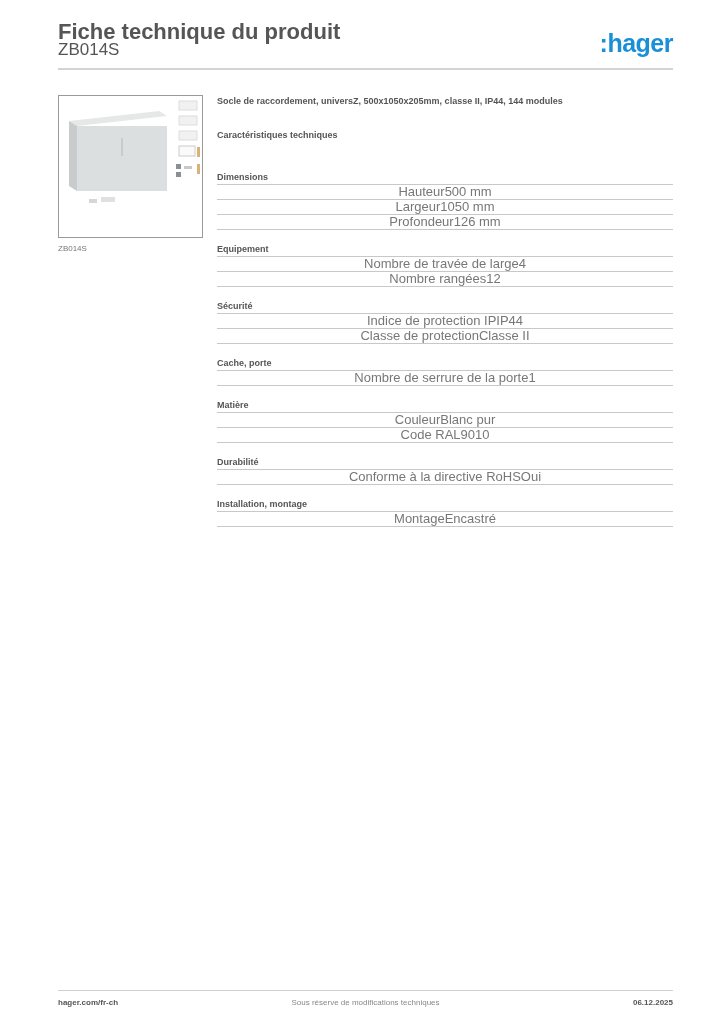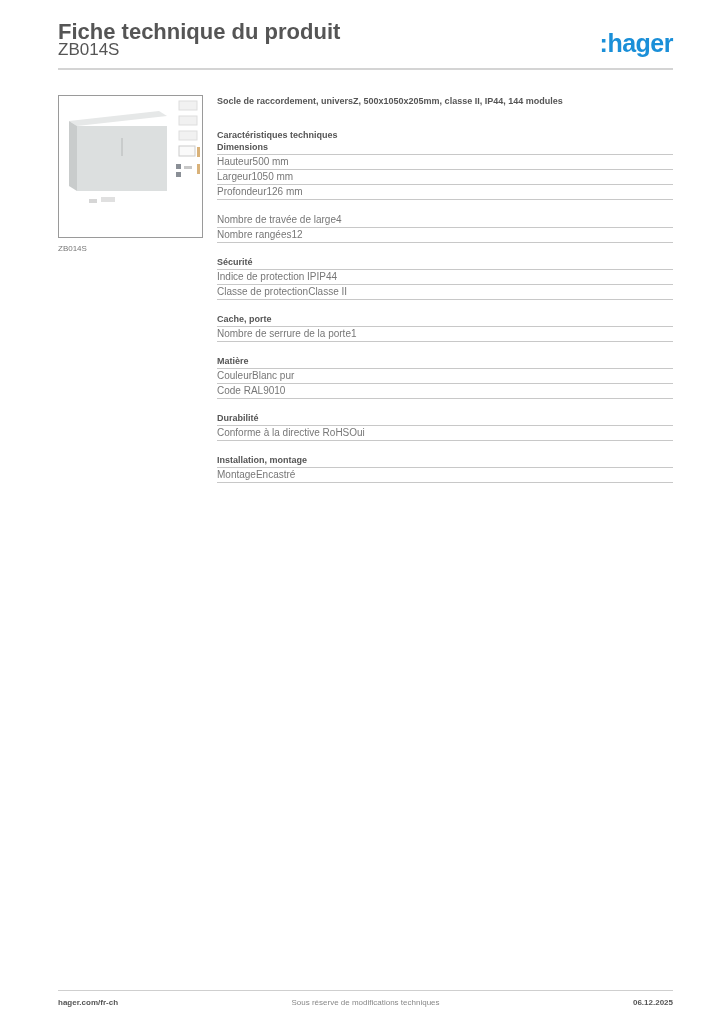--- a/index.html
+++ b/index.html
@@ -14,23 +14,23 @@
     .header-rule { position: absolute; left: 58px; top: 68px; width: 615px; height: 2px; background: #d4d4d4; }
 
     .image-box { position: absolute; left: 58px; top: 95px; width: 145px; height: 143px; border: 1px solid #9a9a9a; box-sizing: border-box; background: #fff; }
     .image-caption { position: absolute; left: 58px; top: 244px; font-size: 8px; color: #777; }
 
     .main { position: absolute; left: 217px; top: 95px; width: 456px; }
     .product-desc { font-size: 9px; font-weight: bold; color: #555; line-height: 12px; height: 12px; white-space: nowrap; }
     .section-title { font-size: 9px; font-weight: bold; color: #555; }
     .spec-heading { margin-top: 22px; line-height: 12px; }
     .group { margin-top: 13px; }
-    .group:first-of-type { margin-top: 0; }
+    .group:first-of-type { margin-top: 30px; }
     .group-title { font-size: 9px; font-weight: bold; color: #555; line-height: 13px; border-bottom: 1px solid #c8c8c8; }
-    .row { display: flex; justify-content: flex-start; font-size: 10px; color: #777; line-height: 14px; border-bottom: 1px solid #c8c8c8; }
+    .row { display: flex; justify-content: center; font-size: 13px; color: #777; line-height: 14px; border-bottom: 1px solid #c8c8c8; }
     .footer-rule { position: absolute; left: 58px; top: 990px; width: 615px; height: 1px; background: #cfcfcf; }
     .footer { position: absolute; left: 58px; top: 998px; width: 615px; font-size: 8px; }
     .footer-left { position: absolute; left: 0; font-weight: bold; color: #555; }
     .footer-center { position: absolute; left: 0; right: 0; text-align: center; color: #888; }
     .footer-right { position: absolute; right: 0; font-weight: bold; color: #555; }
   </style>
 </head>
 <body>
 
 <div class="header">
@@ -74,20 +74,21 @@
         <div class="row">
           <span>Largeur</span>
           <span>1050 mm</span>
         </div>
         <div class="row">
           <span>Profondeur</span>
           <span>126 mm</span>
         </div>
       </div>
       <div class="group">
+        <div class="group-title">Equipement</div>
         <div class="row">
           <span>Nombre de travée de large</span>
           <span>4</span>
         </div>
         <div class="row">
           <span>Nombre rangées</span>
           <span>12</span>
         </div>
       </div>
       <div class="group">

